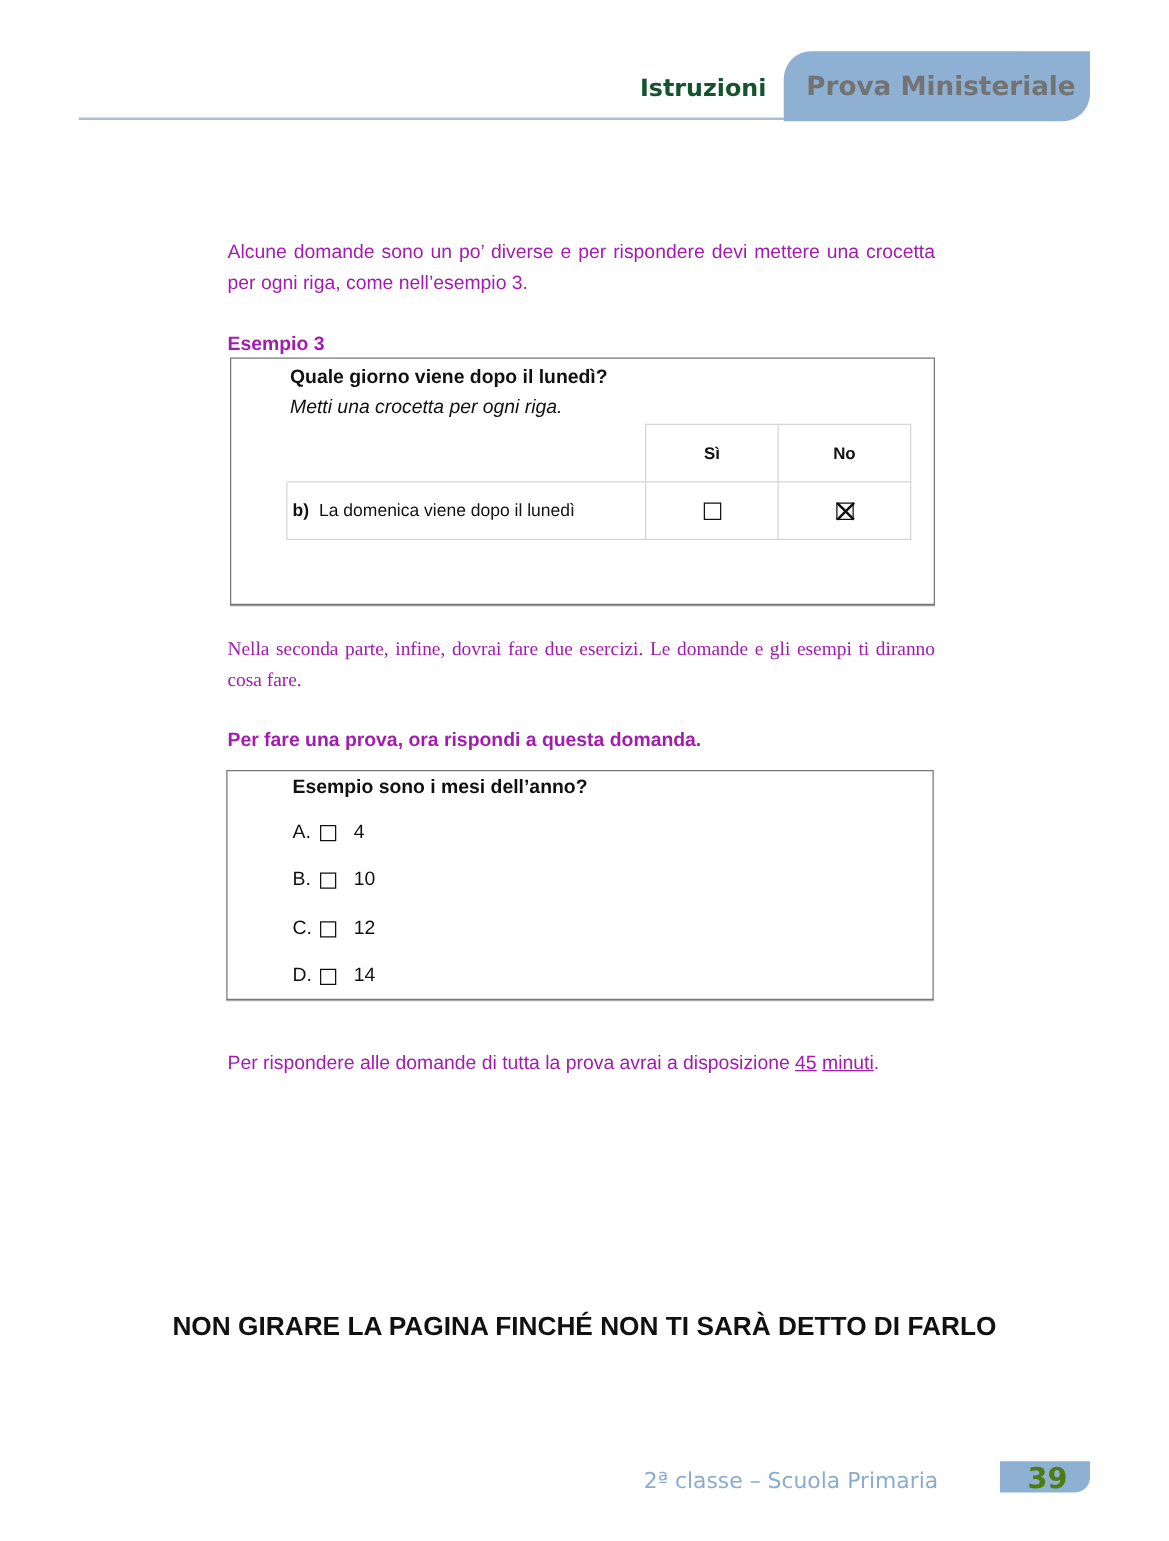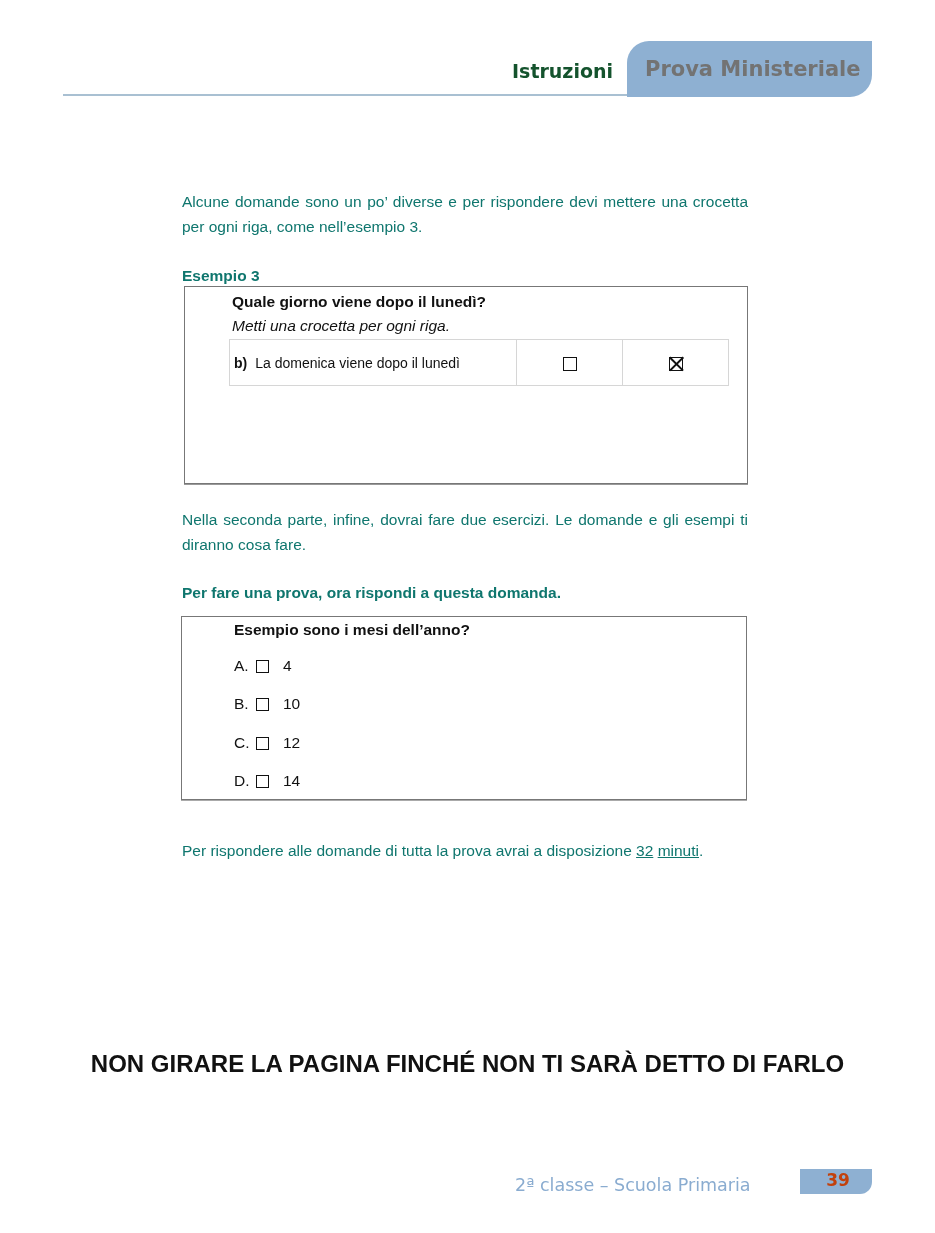--- a/index.html
+++ b/index.html
@@ -10,21 +10,21 @@
   .hdr-line { position: absolute; left: 63px; top: 94px; width: 700px; height: 2px; background: #a9c0d2; }
   .hdr-section { position: absolute; left: 512px; top: 60px; font-size: 19px; font-weight: bold;
                  color: #14532d; font-family: "DejaVu Sans", sans-serif; letter-spacing: 0px; }
   .hdr-tab { position: absolute; left: 627px; top: 41px; width: 245px; height: 56px;
              background: #8eb0d2; border-radius: 22px 0 22px 0; }
   .hdr-tab-text { position: absolute; left: 645px; top: 57px; font-size: 21px; font-weight: bold;
                   color: #737373; font-family: "DejaVu Sans", sans-serif; }
 
   
   .p { position: absolute; left: 182px; width: 566px; font-size: 15.5px; line-height: 25px;
-       font-family: "Liberation Sans", sans-serif; color: #0f766e; }
+       font-family: "Liberation Sans", sans-serif; color: #a21caf; }
   .justify { text-align: justify; text-align-last: left; }
   .bold { font-weight: bold; }
 
   
   .ex-box { position: absolute; left: 184px; top: 286px; width: 562px; height: 196px;
             border: 1px solid #777; box-shadow: 0 1px 0 #999; }
   .ex-q { position: absolute; left: 232px; top: 293px; font-size: 15.5px; font-weight: bold; }
   .ex-instr { position: absolute; left: 232px; top: 317px; font-size: 15.5px; font-style: italic; }
   .ex-table { position: absolute; left: 229px; top: 339px; border-collapse: collapse; font-size: 14px; }
   .ex-table td { border: 1px solid #d6d6d6; padding: 0; }
@@ -45,63 +45,68 @@
               border: 1.5px solid #777; box-shadow: 0 1px 0 #aaa; }
   .quiz-q { position: absolute; left: 234px; top: 621px; font-size: 15.5px; font-weight: bold; }
   .opt { position: absolute; left: 234px; font-size: 15.5px; display: flex; align-items: center; }
   .opt .letter { width: 22px; }
   .opt .cb { width: 11px; height: 11px; margin-right: 14px; }
 
   .u { text-decoration: underline; }
 
   
   .warn { position: absolute; left: 0; width: 935px; top: 1050px; text-align: center;
-          font-size: 24px; font-weight: bold; font-family: "Liberation Sans", sans-serif; color: #111; }
+          font-size: 21px; font-weight: bold; font-family: "Liberation Sans", sans-serif; color: #111; }
 
   
   .foot-text { position: absolute; left: 515px; top: 1175px; font-size: 17.5px; color: #8aacd0;
                font-family: "DejaVu Sans", sans-serif; }
   .foot-tab { position: absolute; left: 800px; top: 1169px; width: 72px; height: 25px;
               background: #8eb0d2; border-radius: 0 0 12px 0; }
   .foot-num { position: absolute; left: 800px; top: 1170px; width: 76px; text-align: center;
-              font-size: 17px; font-weight: bold; color: #c2410c; font-family: "DejaVu Sans", sans-serif; }
+              font-size: 23px; font-weight: bold; color: #4d7c0f; font-family: "DejaVu Sans", sans-serif; }
 </style>
 </head>
 <body>
 
 <div class="hdr-line"></div>
 <div class="hdr-section">Istruzioni</div>
 <div class="hdr-tab"></div>
 <div class="hdr-tab-text">Prova Ministeriale</div>
 
 <div class="p justify" style="top:189px;">Alcune domande sono un po’ diverse e per rispondere devi mettere una crocetta per ogni riga, come nell’esempio 3.</div>
 
 <div class="p bold" style="top:263px;">Esempio 3</div>
 
 <div class="ex-box"></div>
 <div class="ex-q">Quale giorno viene dopo il lunedì?</div>
 <div class="ex-instr">Metti una crocetta per ogni riga.</div>
 
 <table class="ex-table">
   <tbody>
+      <tr>
+    <td class="c-label blank"></td>
+    <td class="c-head">Sì</td>
+    <td class="c-head">No</td>
+  </tr>
   <tr>
     <td class="c-label">
       <span class="row-letter">b)</span><span>La domenica viene dopo il lunedì</span>
     </td>
     <td class="c-box">
       <span class="cb"></span>
     </td>
     <td class="c-box">
       <span class="cb checked hand"></span>
     </td>
   </tr>
 </tbody>
   </table>
 
-<div class="p justify" style="top:507px;">Nella seconda parte, infine, dovrai fare due esercizi. Le domande e gli esempi ti diranno cosa fare.</div>
+<div class="p justify" style="top:507px;font-family:Liberation Serif, serif;">Nella seconda parte, infine, dovrai fare due esercizi. Le domande e gli esempi ti diranno cosa fare.</div>
 
 <div class="p bold" style="top:580px;">Per fare una prova, ora rispondi a questa domanda.</div>
 
 <div class="quiz-box"></div>
 <div class="quiz-q">Esempio sono i mesi dell’anno?</div>
 
 <div class="opt" style="top:657px;">
   <span class="letter">A.</span>
   <span class="cb"></span>
   <span>4</span>
@@ -116,20 +121,20 @@
   <span class="cb"></span>
   <span>12</span>
 </div>
 <div class="opt" style="top:772px;">
   <span class="letter">D.</span>
   <span class="cb"></span>
   <span>14</span>
 </div>
 
 <div class="p justify" style="top:838px;">
-  <span>Per rispondere alle domande di tutta la prova avrai a disposizione </span><span class="u">32</span> <span class="u">minuti</span><span>.</span>
+  <span>Per rispondere alle domande di tutta la prova avrai a disposizione </span><span class="u">45</span> <span class="u">minuti</span><span>.</span>
 </div>
 
 <div class="warn">NON GIRARE LA PAGINA FINCHÉ NON TI SARÀ DETTO DI FARLO</div>
 
 <div class="foot-text">2ª classe – Scuola Primaria</div>
 <div class="foot-tab"></div>
 <div class="foot-num">39</div>
 
 </body></html>

